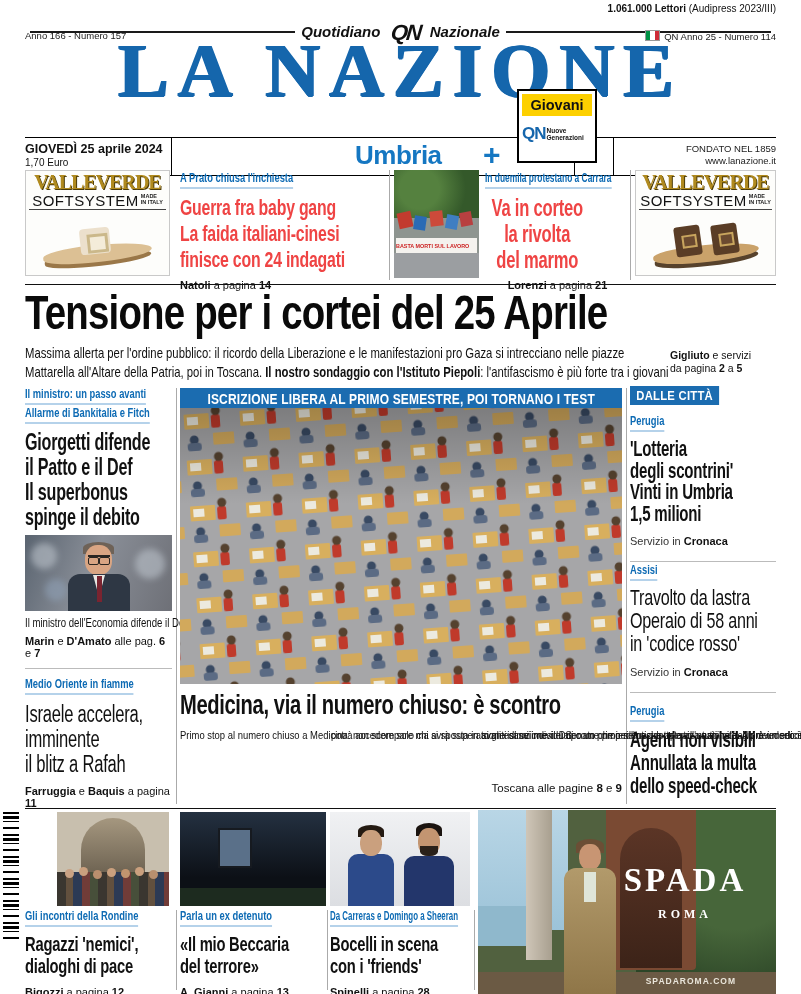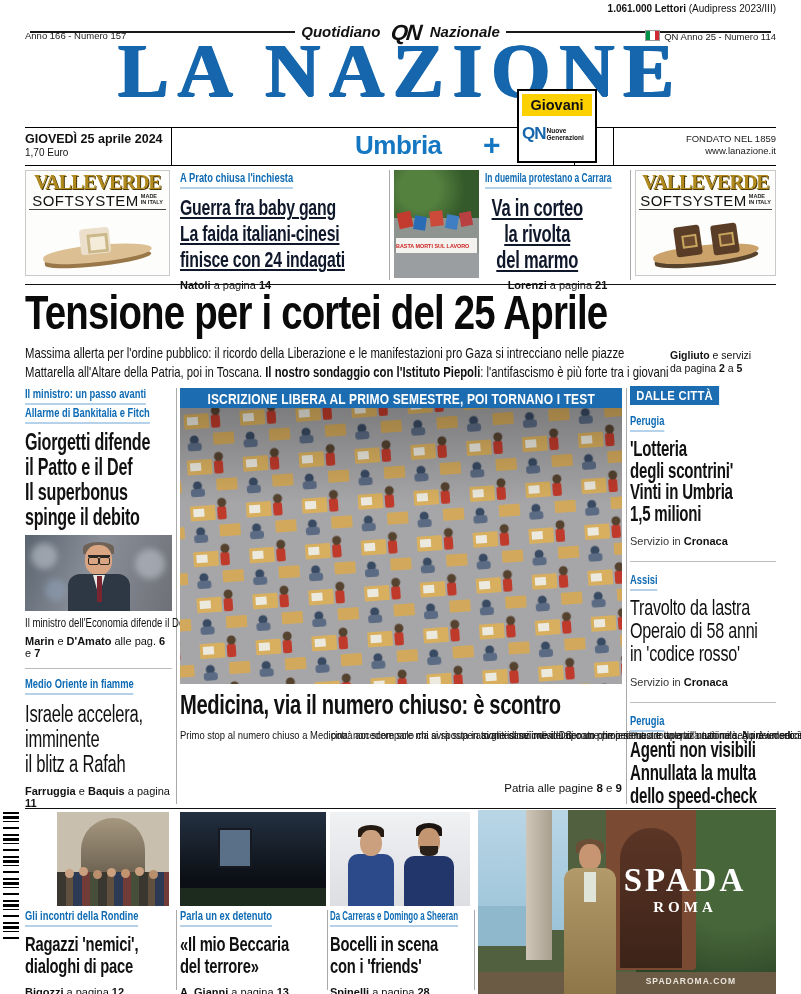--- a/index.html
+++ b/index.html
@@ -22,21 +22,21 @@
   .flag i{display:inline-block;width:4.2px;height:9px;float:left;}
   .fg{background:#009246;} .fw{background:#fff;} .fr{background:#ce2b37;}
 
   
   .masthead{position:absolute;top:30px;left:0;width:100%;margin:0;text-align:center;
     font-family:"Liberation Serif",serif;font-weight:bold;font-size:76px;line-height:80px;
     color:#1566ac;letter-spacing:9px;
     text-shadow:1px 0 0 #1566ac,-1px 0 0 #1566ac,0 1px 0 #1566ac;}
 
   
-  .datebar{position:absolute;top:127px;left:25px;width:751px;height:37px;
+  .datebar{position:absolute;top:137px;left:25px;width:751px;height:37px;
     border-top:1.5px solid #000;border-bottom:1.5px solid #000;display:flex;}
   .db-c1{width:146px;border-right:1px solid #000;padding-top:4px;}
   .db-date{font-size:12.5px;font-weight:bold;}
   .db-price{font-size:10px;margin-top:1px;}
   .db-c2{flex:1;position:relative;}
   .umbria{position:absolute;left:183px;top:2px;font-size:26px;font-weight:bold;color:#1577c2;letter-spacing:-0.5px;}
   .uplus{position:absolute;left:311px;top:0px;font-size:30px;font-weight:bold;color:#1577c2;}
   .db-c3{width:80px;}
   .db-c4{width:38px;border-left:1px solid #000;border-right:1px solid #000;}
   .db-c5{width:162px;text-align:right;padding-top:5px;font-size:9.5px;line-height:12px;color:#222;}
@@ -71,21 +71,21 @@
     transform:rotate(-6deg);}
   .sole.gold{background:#dcc094;box-shadow:0 5px 0 -1px #9a7748;}
   .strap1{position:absolute;left:38%;bottom:16px;width:30px;height:26px;background:#ece0cc;border-radius:4px;transform:rotate(-6deg);}
   .buckle{position:absolute;left:7px;top:6px;width:15px;height:13px;border:3px solid #cbb88a;background:#f4ecd9;}
   .strap2a,.strap2b{position:absolute;width:26px;height:30px;background:#5a3d26;border-radius:3px;transform:rotate(-8deg);}
   .strap2a{left:28%;bottom:14px;} .strap2b{left:55%;bottom:16px;}
   .buckle2{position:absolute;left:7px;top:9px;width:11px;height:9px;border:2.5px solid #c8a55e;background:#6b4a30;}
   .art{position:absolute;top:0;}
   .art1{left:155px;width:210px;}
   .art2{left:460px;width:145px;text-align:center;}
-  .hl{font-weight:bold;letter-spacing:-0.3px;color:#0f172a;text-decoration:underline;}
+  .hl{font-weight:bold;letter-spacing:-0.3px;color:#ef4444;}
   .hl-line{display:block;line-height:26px;font-size:22px;}
   .art2 .hl-line{line-height:26px;font-size:23px;}
   .vdiv{position:absolute;width:1px;background:#aaa;}
   .protest{position:absolute;left:369px;top:0;width:85px;height:108px;overflow:hidden;background:#8e9590;}
   .pr-trees{position:absolute;top:0;left:0;right:0;height:48px;background:radial-gradient(circle at 30% 40%,#55813f 0 30%,#34592a 70%);}
   .pr-flags{position:absolute;top:40px;left:0;right:0;height:28px;}
   .pr-flags i{position:absolute;display:block;}
   .pf1{left:4px;top:2px;width:14px;height:16px;background:#c23b2e;transform:rotate(-12deg);}
   .pf2{left:20px;top:6px;width:12px;height:14px;background:#2a6bb5;transform:rotate(8deg);}
   .pf3{left:36px;top:1px;width:13px;height:15px;background:#cc4a3a;transform:rotate(-6deg);}
@@ -174,21 +174,21 @@
   .sp-arch{position:absolute;left:128px;top:0;width:90px;height:160px;background:#7a4a33;border-radius:0 0 4px 4px;}
   .sp-arch:before{content:"";position:absolute;left:14px;top:18px;width:62px;height:140px;border-radius:31px 31px 0 0;background:linear-gradient(#5b3526,#3c2318);}
   .sp-ground{position:absolute;bottom:0;left:0;width:100%;height:22px;background:#6b5a44;}
   .sp-man{position:absolute;left:84px;top:34px;width:56px;height:150px;}
   .sp-head{position:absolute;left:17px;top:0;width:22px;height:26px;border-radius:45%;background:#c89573;}
   .sp-hair{position:absolute;left:14px;top:-5px;width:28px;height:14px;border-radius:50% 50% 0 0;background:#6b4e35;}
   .sp-body{position:absolute;left:2px;top:24px;width:52px;height:126px;border-radius:12px 12px 0 0;background:linear-gradient(#b29a6b,#8f7648);}
   .sp-shirt{position:absolute;left:22px;top:28px;width:12px;height:30px;background:#dfe5d8;}
   .sp-text{position:absolute;right:16px;top:52px;width:150px;text-align:center;color:#fff;}
   .sp-brand{font-family:"Liberation Serif",serif;font-size:33px;letter-spacing:3px;font-weight:bold;}
-  .sp-city{font-family:"Liberation Serif",serif;font-size:15px;letter-spacing:4px;font-weight:bold;}
+  .sp-city{font-family:"Liberation Serif",serif;font-size:12px;letter-spacing:4px;font-weight:bold;margin-top:8px;}
   .sp-site{position:absolute;right:40px;bottom:8px;color:#e9e5da;font-size:8.5px;font-weight:bold;letter-spacing:1px;}
 </style>
 </head>
 <body>
 
 <div class="page">
 
   <div class="readers"><span class="b">1.061.000 Lettori</span><span> (Audipress 2023/III)</span></div>
   <div class="topline l"></div>
   <div class="topline r"></div>
@@ -384,37 +384,37 @@
             </linearGradient>
           </defs>
           <rect width="442" height="276" fill="url(#desks)"></rect>
           <rect width="442" height="276" fill="url(#shade)"></rect>
         </svg>
       </div>
       <div class="medhl"><span class="sx c72">Medicina, via il numero chiuso: è scontro</span></div>
       <div class="cbody sx c80" style="left:0;transform-origin:0 0;">Primo stop al numero chiuso a Medicina: non scompare ma si sposta in avanti di sei mesi. Dopo un primo semestre aperto a tutti ne seguirà un secondo al quale</div>
       <div class="cbody sx c80" style="left:151px;transform-origin:0 0;">potrà accedere solo chi avrà superato gli esami individuati come propedeutici e un quiz nazionale. A prevederlo è la proposta di riforma messa a punto dalla commis-</div>
       <div class="cbody sx c80" style="left:302px;transform-origin:0 0;">sione istruzione del Senato che ieri l'ha adottata all'unanimità. No dei medici: questa riforma produrrà disoccupati.</div>
-      <div class="services"><span>Patria alle pagine</span> <span class="b">8</span> <span>e</span> <span class="b">9</span></div>
+      <div class="services"><span>Toscana alle pagine</span> <span class="b">8</span> <span>e</span> <span class="b">9</span></div>
     </div>
 
     <div class="colR">
       <div style="margin-top:2px;"><span class="badge sx" style="transform:scaleX(.9);">DALLE CITTÀ</span></div>
 
       <div class="kick" style="margin-top:8px;"><span class="u sx c78">Perugia</span></div>
       <div style="margin-top:7px;">
         <span class="rc-hl sx c70">'Lotteria</span>
         <span class="rc-hl sx c70">degli scontrini'</span>
         <span class="rc-hl sx c70">Vinti in Umbria</span>
         <span class="rc-hl sx c70">1,5 milioni</span>
       </div>
       <div class="service" style="margin-top:10px;"><span>Servizio in</span> <span class="b" style="color:#111;">Cronaca</span></div>
       <hr class="lhr" style="margin-top:14px;">
 
-      <div class="kick" style="margin-top:10px;"><span class="u sx c78">Assisi</span></div>
+      <div class="kick" style=""><span class="u sx c78">Assisi</span></div>
       <div style="margin-top:6px;">
         <span class="rc-hl reg sx c75">Travolto da lastra</span>
         <span class="rc-hl reg sx c75">Operaio di 58 anni</span>
         <span class="rc-hl reg sx c75">in 'codice rosso'</span>
       </div>
       <div class="service" style="margin-top:10px;"><span>Servizio in</span> <span class="b" style="color:#111;">Cronaca</span></div>
       <hr class="lhr" style="margin-top:14px;">
 
       <div class="kick" style="margin-top:10px;"><span class="u sx c78">Perugia</span></div>
       <div style="margin-top:7px;">

